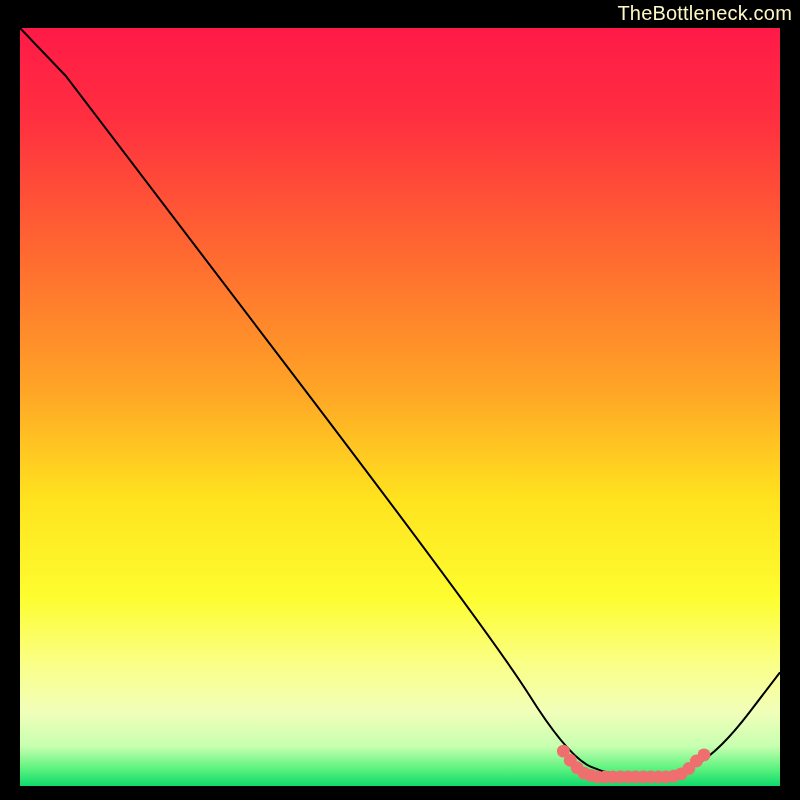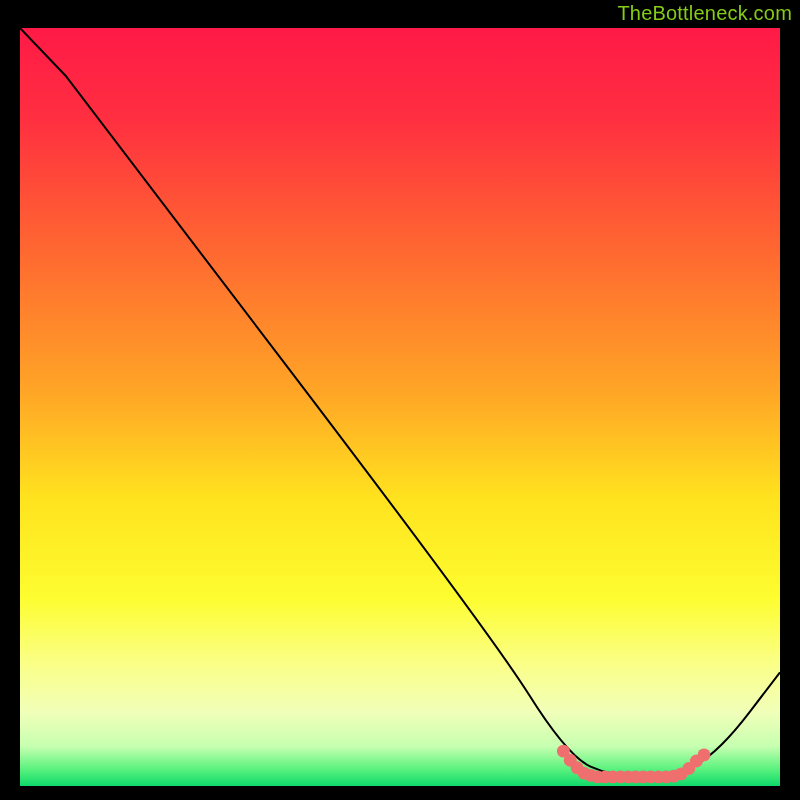--- a/index.html
+++ b/index.html
@@ -14,21 +14,21 @@
   .frame {
     position: relative;
     width: 800px;
     height: 800px;
     background: #000;
   }
   .attribution {
     position: absolute;
     top: 2px;
     right: 8px;
-    color: #84cc16;
+    color: #fef9c3;
     font-size: 20px;
     letter-spacing: 0.2px;
     font-weight: 400;
     z-index: 5;
   }
   .plot-area {
     position: absolute;
     left: 20px;
     top: 28px;
     width: 760px;

